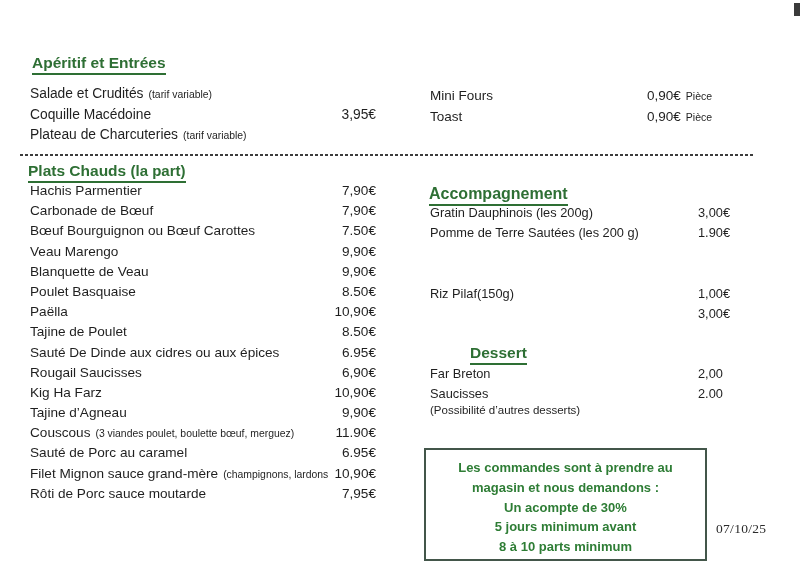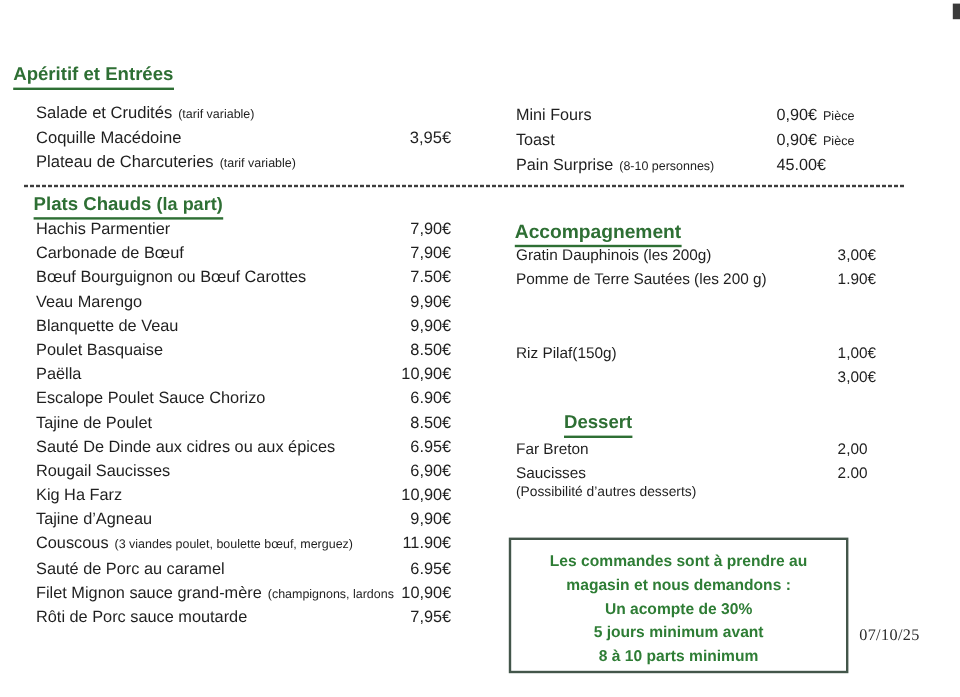--- a/index.html
+++ b/index.html
@@ -55,21 +55,21 @@
   #date{
     left:716px;top:521px;font-family:"Liberation Serif",serif;
     font-size:13.5px;color:#2b2b2b;letter-spacing:0.3px;
   }
 
   #corner-mark{right:0;top:3px;width:6px;height:13px;background:#3b3b3b;}
 </style>
 </head>
 <body>
 
-<div class="abs" style="left:11px;top:54px;">
+<div class="abs" style="left:32px;top:54px;">
   <span class="sec-title">Apéritif et Entrées</span>
 </div>
 
 <div id="aperitif-items" class="abs" style="left:30px;top:84px;">
   <div class="row">
     <span class="nm"><span>Salade et Crudités</span><span class="nt">(tarif variable)</span></span>
     <span class="pr"></span>
   </div>
   <div class="row">
     <span class="nm"><span>Coquille Macédoine</span><span class="nt"></span></span>
@@ -83,24 +83,20 @@
 
 <div id="snacks-items" class="abs" style="left:430px;top:86px;">
   <div class="row">
     <span class="nm"><span>Mini Fours</span><span class="nt"></span></span>
     <span class="pr"><span>0,90€</span><span class="un">Pièce</span></span>
   </div>
   <div class="row">
     <span class="nm"><span>Toast</span><span class="nt"></span></span>
     <span class="pr"><span>0,90€</span><span class="un">Pièce</span></span>
   </div>
-  <div class="row">
-    <span class="nm"><span>Pain Surprise</span><span class="nt">(8-10 personnes)</span></span>
-    <span class="pr"><span>45.00€</span><span class="un"></span></span>
-  </div>
 </div>
 
 <div id="divider" class="abs"></div>
 
 <div class="abs" style="left:28px;top:162px;">
   <span class="sec-title"><span>Plats Chauds</span> <span class="tnote">(la part)</span></span>
 </div>
 
 <div id="plats-items" class="abs" style="left:30px;top:181px;">
   <div class="row">
@@ -123,24 +119,20 @@
     <span class="nm"><span>Blanquette de Veau</span><span class="nt"></span></span>
     <span class="pr">9,90€</span>
   </div>
   <div class="row">
     <span class="nm"><span>Poulet Basquaise</span><span class="nt"></span></span>
     <span class="pr">8.50€</span>
   </div>
   <div class="row">
     <span class="nm"><span>Paëlla</span><span class="nt"></span></span>
     <span class="pr">10,90€</span>
-  </div>
-  <div class="row">
-    <span class="nm"><span>Escalope Poulet Sauce Chorizo</span><span class="nt"></span></span>
-    <span class="pr">6.90€</span>
   </div>
   <div class="row">
     <span class="nm"><span>Tajine de Poulet</span><span class="nt"></span></span>
     <span class="pr">8.50€</span>
   </div>
   <div class="row">
     <span class="nm"><span>Sauté De Dinde aux cidres ou aux épices</span><span class="nt"></span></span>
     <span class="pr">6.95€</span>
   </div>
   <div class="row">

